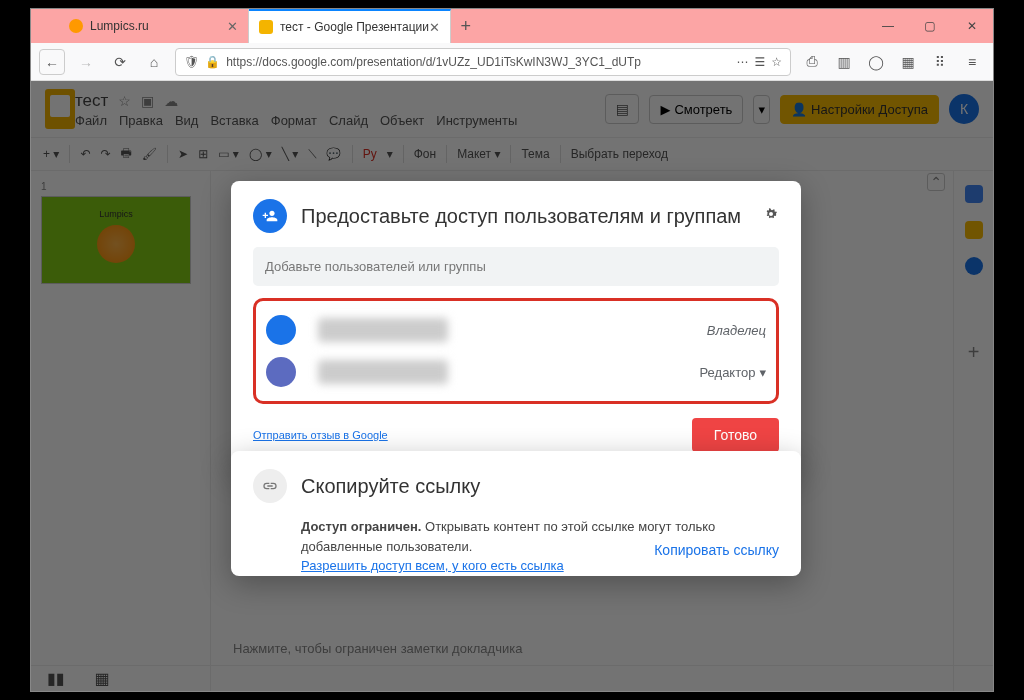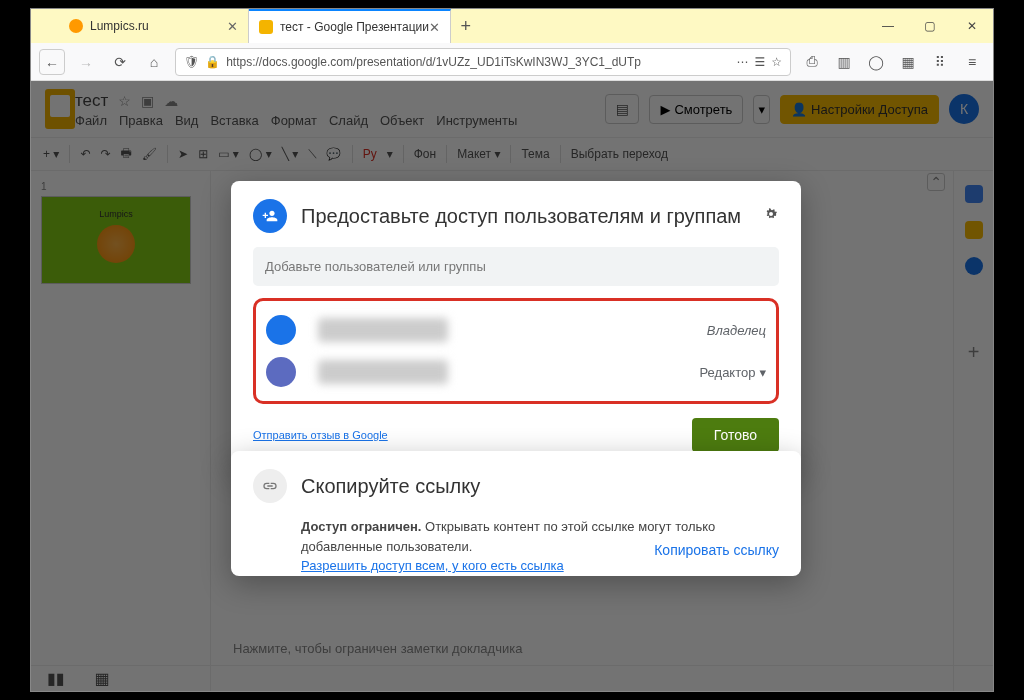--- a/index.html
+++ b/index.html
@@ -1,18 +1,18 @@
 <!DOCTYPE html>
 <html><head>
 <meta charset="utf-8">
 <style>
 *{box-sizing:border-box;margin:0;padding:0;font-family:Arial,sans-serif}
 body{width:1024px;height:700px;overflow:hidden;background:#000;position:relative}
 .frame{position:absolute;left:30px;top:8px;width:964px;height:684px;background:#fff;border:1px solid #888}
-.titlebar{height:34px;background:#fef9c3;display:flex;align-items:stretch}
+.titlebar{height:34px;background:#fca5a5;display:flex;align-items:stretch}
 .tab{display:flex;align-items:center;padding:0 10px;border-right:1px solid #ccc;font-size:12px;color:#333;min-width:190px;position:relative}
 .tab.active{background:#fff;border-top:2px solid #0a84ff}
 .tab .fav{width:14px;height:14px;margin-right:7px;border-radius:3px}
 .tab .close{margin-left:auto;font-size:13px;color:#666}
 .newtab{width:30px;display:flex;align-items:center;justify-content:center;font-size:18px;color:#555}
 .wcontrols{margin-left:auto;display:flex}
 .wc{width:42px;display:flex;align-items:center;justify-content:center;color:#444;font-size:12px}
 .addrbar{height:38px;background:#f9f9fa;border-bottom:1px solid #ddd;display:flex;align-items:center;padding:0 8px;gap:8px}
 .ib{width:26px;height:26px;display:flex;align-items:center;justify-content:center;color:#555;border-radius:4px;font-size:14px}
 .url{flex:1;height:28px;border:1px solid #ccc;border-radius:4px;background:#fff;display:flex;align-items:center;padding:0 8px;font-size:12px;color:#555;gap:6px}
@@ -45,21 +45,21 @@
 .mtitle{font-size:20px;color:#333;font-family:"Google Sans",Arial}
 .gear{margin-left:auto;color:#555}
 .inp{background:#f1f3f4;border-radius:5px;padding:12px;font-size:13px;color:#777;margin-bottom:12px}
 .plist{border:3px solid #d93025;border-radius:10px;padding:8px 6px;margin-bottom:14px}
 .prow{display:flex;align-items:center;padding:6px 4px;gap:22px}
 .pav{width:30px;height:30px;border-radius:50%}
 .pinfo{filter:blur(4px);background:#ccc;width:130px;height:24px;border-radius:4px}
 .prole{margin-left:auto;font-size:13px;color:#5f6368;display:flex;align-items:center;gap:4px}
 .mfoot{display:flex;align-items:center}
 .link{font-size:11px;color:#1a73e8;text-decoration:underline}
-.done{margin-left:auto;background:#4d7c0f;color:#fff;border:none;border-radius:4px;padding:9px 22px;font-size:14px}
+.done{margin-left:auto;background:#ef4444;color:#fff;border:none;border-radius:4px;padding:9px 22px;font-size:14px}
 .modal2{position:absolute;left:200px;top:370px;width:570px;background:#fff;border-radius:8px;box-shadow:0 8px 30px rgba(0,0,0,.3);padding:18px 22px}
 .gcir{width:34px;height:34px;border-radius:50%;background:#eee;display:flex;align-items:center;justify-content:center;color:#777}
 .desc{font-size:13px;color:#444;margin:8px 0 0 48px;line-height:1.5}
 .bold{font-weight:bold}
 .linkb{color:#1a73e8;font-size:13px}
 .cprow{display:flex;margin-top:-34px}
 .copy{margin-left:auto;color:#1a73e8;font-size:14px;font-weight:500}
 svg{width:16px;height:16px}
 .chev{position:absolute;right:48px;top:92px;color:#888;font-size:14px;width:18px;height:18px;border:1px solid #ccc;border-radius:3px;display:flex;align-items:center;justify-content:center}
 </style>

